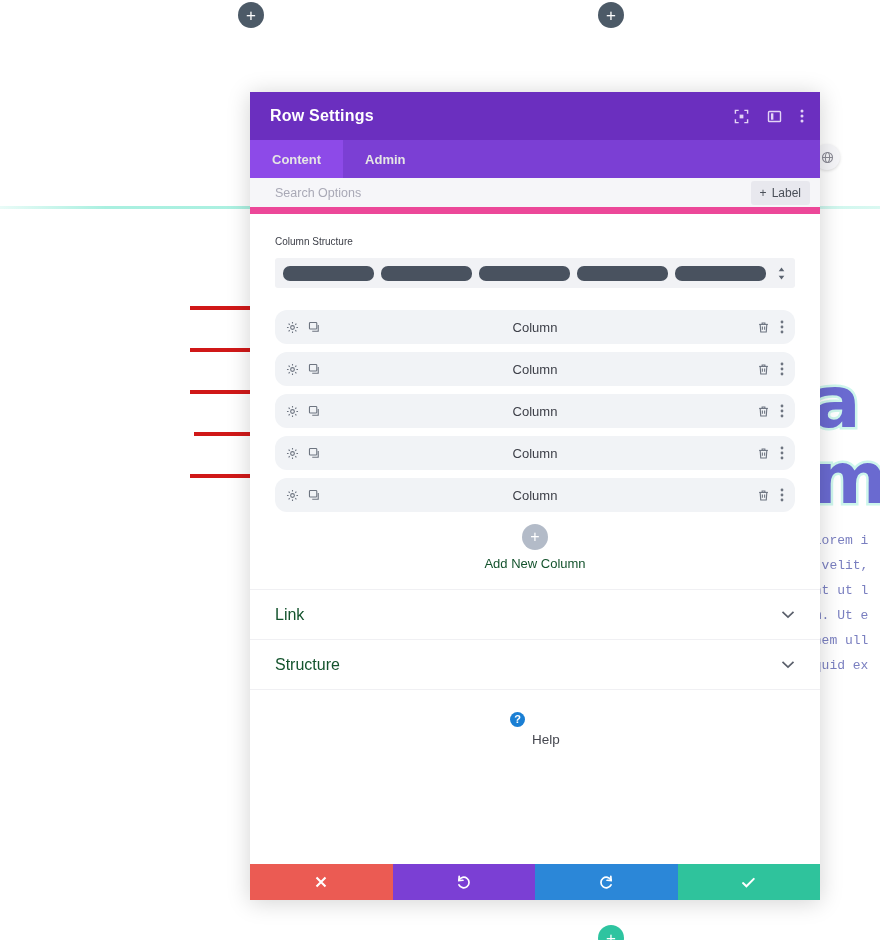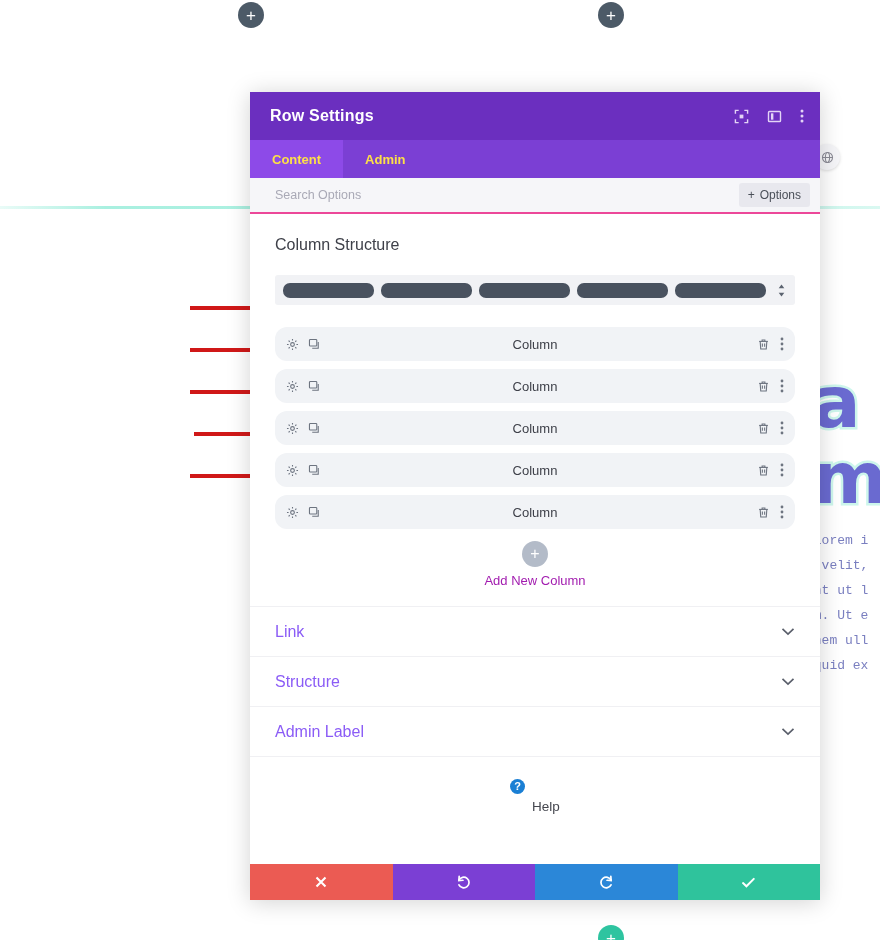--- a/index.html
+++ b/index.html
@@ -73,43 +73,43 @@
   }
   .m-title { color:#fff; font-size:16px; font-weight:700; letter-spacing:.2px; }
   .m-title-actions { margin-left:auto; display:flex; align-items:center; gap:18px; }
   .m-ticon { color:#e3d4f6; display:flex; align-items:center; cursor:pointer; }
 
   .m-tabs {
     height:38px; background:#7b3fd4; display:flex; align-items:stretch; flex:0 0 38px;
   }
   .m-tab {
     display:flex; align-items:center; padding: 0 22px;
-    color:#fde047; font-size:13px; font-weight:700; cursor:pointer;
+    color:#e5e5e5; font-size:13px; font-weight:700; cursor:pointer;
   }
   .m-tab.active { background:#8d4ae8; }
 
   .m-search {
-    height:36px; background:#f6f6f9; border-bottom:2px solid #ec4899;
+    height:36px; background:#f6f6f9; border-bottom:7px solid #ec4899;
     display:flex; align-items:center; padding: 0 10px 0 25px; flex:0 0 36px;
   }
   #search-input {
     border:0; background:transparent; outline:none; flex:1;
     font-family:"Liberation Sans", sans-serif; font-size:12.5px; color:#4a4a55;
   }
   #search-input::placeholder{ color:#a9a9b6; }
   #filter-button {
     background:#e8e8ee; border:0; border-radius:3px; padding: 5px 9px;
     font-family:"Liberation Sans", sans-serif; font-size:12px; color:#4a4f58;
     display:flex; align-items:center; gap:5px; cursor:pointer;
   }
 
   .m-body { flex:1; overflow:hidden; background:#fff; }
 
   .sec-pad { padding: 22px 25px 0 25px; }
-  .field-label { font-size:16px; color:#3e4049; margin-bottom:21px; }
+  .field-label { font-size:10px; color:#3e4049; margin-bottom:11px; }
 
   #column-structure-select {
     background:#f1f2f5; border-radius:3px; height:30px;
     display:flex; align-items:center; padding: 0 6px 0 8px; gap:7px; cursor:pointer;
   }
   .cs-bar { flex:1; height:15px; border-radius:7px; background:#49525f; }
   .cs-spinner { width:16px; display:flex; flex-direction:column; align-items:center; color:#5b6370; }
 
   .col-list { margin-top: 22px; }
   .col-row {
@@ -125,28 +125,28 @@
   .ico { display:flex; align-items:center; cursor:pointer; }
 
   #add-new-column {
     margin-top: 12px; display:flex; flex-direction:column; align-items:center; gap:6px;
     cursor:pointer; padding-bottom: 18px;
   }
   #add-new-column .circle {
     width:26px; height:26px; border-radius:50%; background:#b3bbc8;
     color:#fff; display:flex; align-items:center; justify-content:center; font-size:16px; line-height:1;
   }
-  #add-new-column .lbl { font-size:13px; color:#a21caf; }
+  #add-new-column .lbl { font-size:13px; color:#14532d; }
 
   .accordion { border-top:1px solid #f0f0f3; }
   .acc-row {
     height:50px; display:flex; align-items:center; padding: 0 25px;
     border-bottom:1px solid #f0f0f3; cursor:pointer;
   }
-  .acc-row .acc-label { font-size:16px; color:#8b5cf6; }
+  .acc-row .acc-label { font-size:16px; color:#14532d; }
   .acc-row .acc-chev { margin-left:auto; color:#5a5f6b; display:flex; }
 
   #help-row {
     display:flex; align-items:center; justify-content:center; gap:7px;
     height:58px; cursor:pointer;
   }
   #help-row .q {
     width:15px; height:15px; border-radius:50%; background:#1a7fd4; color:#fff;
     font-size:11px; font-weight:700; display:flex; align-items:center; justify-content:center;
     font-family:"Liberation Sans", sans-serif;
@@ -236,21 +236,21 @@
 
     <div class="m-tabs">
       <div class="m-tab active">Content</div>
       <div class="m-tab">Admin</div>
     </div>
 
     <div class="m-search">
       <input id="search-input" type="text" placeholder="Search Options" style="">
       <button id="filter-button">
         <span>+</span>
-        <span>Options</span>
+        <span>Label</span>
       </button>
     </div>
 
     <div class="m-body">
 
       <div class="sec-pad">
         <div class="field-label">Column Structure</div>
 
         <div id="column-structure-select">
           <span class="cs-bar"></span>
@@ -461,28 +461,20 @@
           </span>
         </div>
         <div class="acc-row">
           <span class="acc-label">Structure</span>
           <span class="acc-chev">
             <svg width="14" height="9" viewBox="0 0 14 9" fill="none" stroke="currentColor" stroke-width="1.7">
               <path d="M1.5 1.8 L7 7 L12.5 1.8"></path>
             </svg>
           </span>
         </div>
-        <div class="acc-row">
-          <span class="acc-label">Admin Label</span>
-          <span class="acc-chev">
-            <svg width="14" height="9" viewBox="0 0 14 9" fill="none" stroke="currentColor" stroke-width="1.7">
-              <path d="M1.5 1.8 L7 7 L12.5 1.8"></path>
-            </svg>
-          </span>
-        </div>
       </div>
 
       <div id="help-row">
         <span class="q">?</span>
         <span class="lbl">Help</span>
       </div>
 
     </div>
 
     <div class="m-footer">

